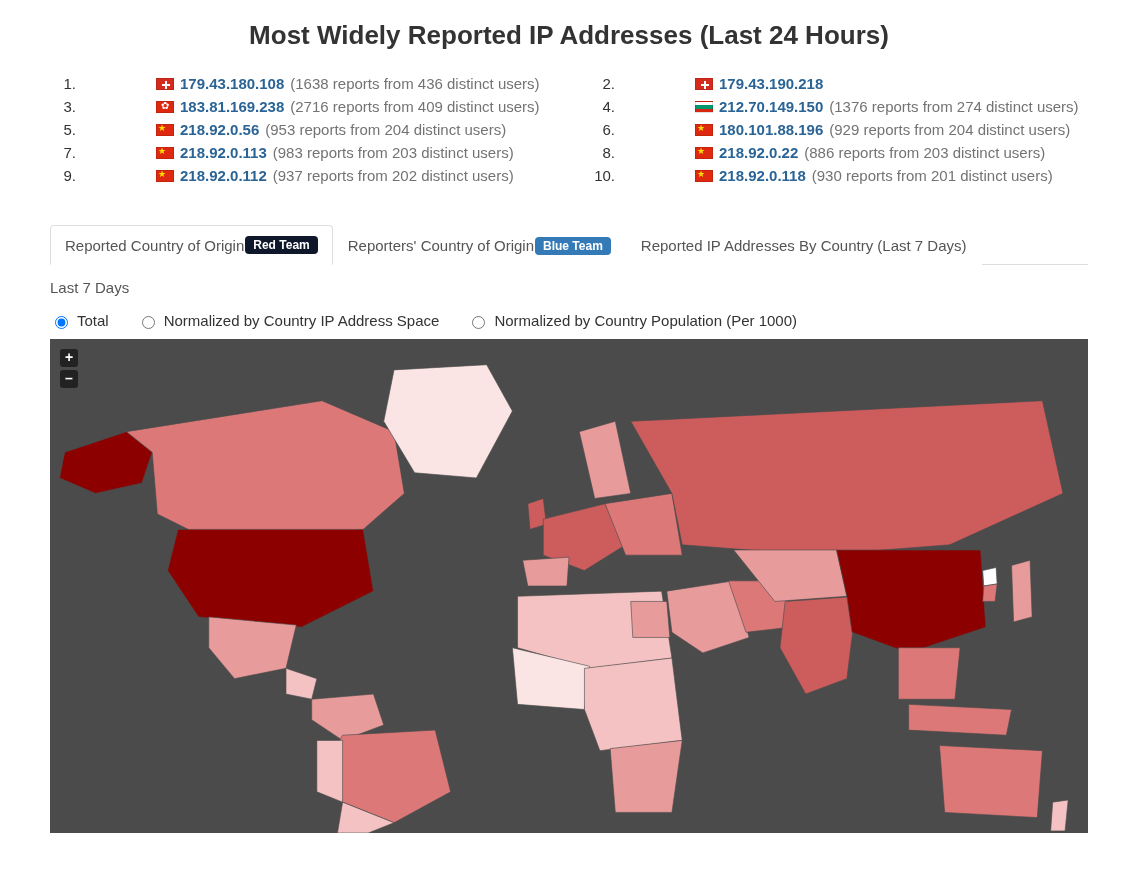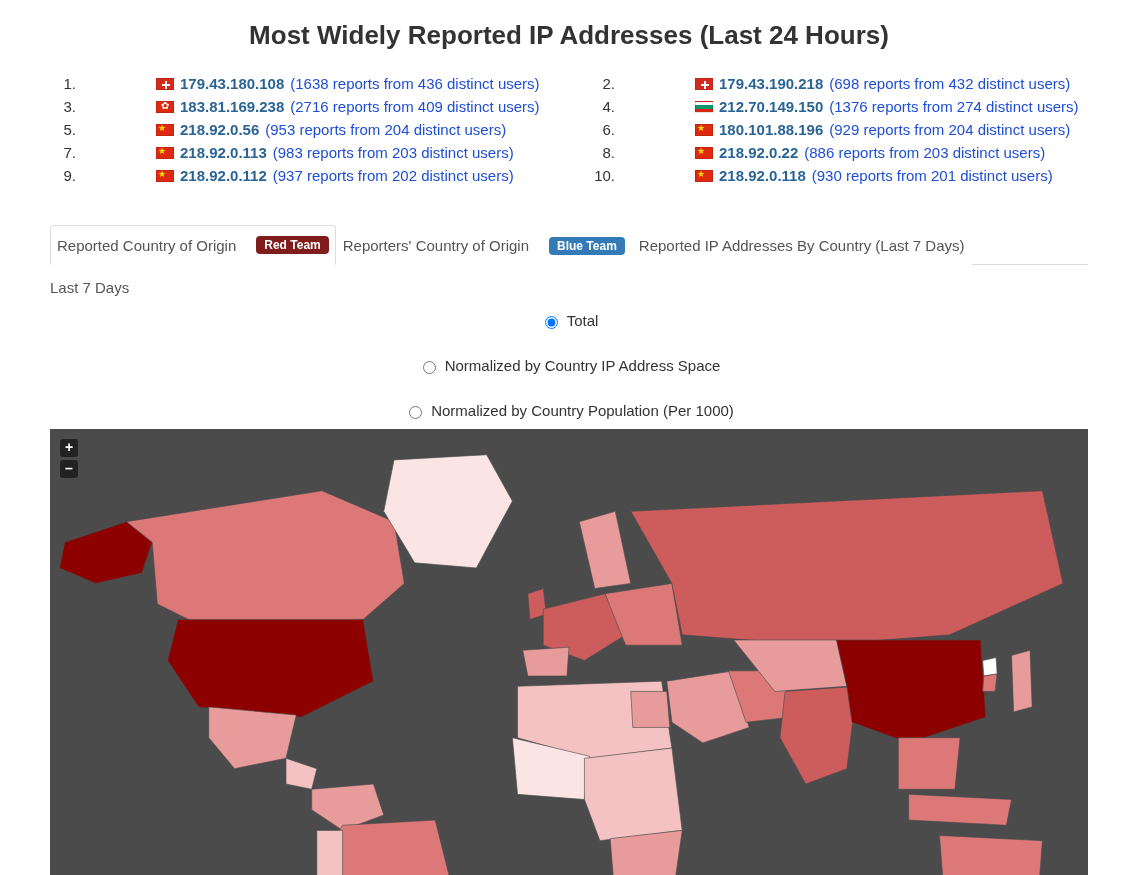--- a/index.html
+++ b/index.html
@@ -66,67 +66,66 @@
   }
   .flag-bg {
     background: linear-gradient(to bottom,#fff 0 33%,#00966e 33% 66%,#d62612 66% 100%);
   }
   .ip-link {
     color: #2a6496;
     font-weight: 700;
     text-decoration: none;
     cursor: pointer;
   }
-  .ip-meta { color: #1d4ed8; }
+  .ip-meta { color: #737373; }
 
   .tabs {
     display: flex;
     border-bottom: 1px solid #ddd;
     margin-bottom: 14px;
   }
   .tab {
-    padding: 10px 6px;
+    padding: 10px 14px;
     border: 1px solid transparent;
     border-bottom: none;
     border-radius: 4px 4px 0 0;
     color: #555;
     cursor: pointer;
     font-size: 15px;
     position: relative;
     top: 1px;
     background:#fff;
-    display:flex; align-items:center; gap:20px;
+    display:flex; align-items:center; gap:1px;
   }
   .tab.active {
     border-color: #ddd;
     border-bottom: 1px solid #fff;
     color: #555;
   }
   .badge {
     display:inline-block;
     padding: 2px 8px;
     border-radius: 4px;
     color:#fff;
     font-size: 12px;
     font-weight:700;
   }
-  .badge-red  { background:#7f1d1d; }
+  .badge-red  { background:#0f172a; }
   .badge-blue { background:#337ab7; }
 
   .subheading {
     color:#555;
     font-size: 15px;
     margin: 14px 0 16px 0;
   }
 
   .radio-row {
     display:flex; gap:28px; align-items:center;
     font-size:15px; color:#333;
     margin-bottom: 10px;
-    flex-direction: column;
   }
   .radio-row label { display:flex; align-items:center; gap:6px; cursor:pointer; }
 
   .map-wrap {
     background:#4b4b4b;
     width: 100%;
     aspect-ratio: 1038/494;
     position: relative;
     overflow:hidden;
   }
@@ -156,21 +155,20 @@
         <span class="flag flag-ch"></span>
         <a class="ip-link">179.43.180.108</a> 
         <span class="ip-meta">(1638 reports from 436 distinct users)</span>
       </span>
     </div>
     <div class="ip-row">
       <span class="ip-num">2.</span>
       <span class="ip-content">
         <span class="flag flag-ch"></span>
         <a class="ip-link">179.43.190.218</a> 
-        <span class="ip-meta">(698 reports from 432 distinct users)</span>
       </span>
     </div>
     <div class="ip-row">
       <span class="ip-num">3.</span>
       <span class="ip-content">
         <span class="flag flag-hk"></span>
         <a class="ip-link">183.81.169.238</a> 
         <span class="ip-meta">(2716 reports from 409 distinct users)</span>
       </span>
     </div>

